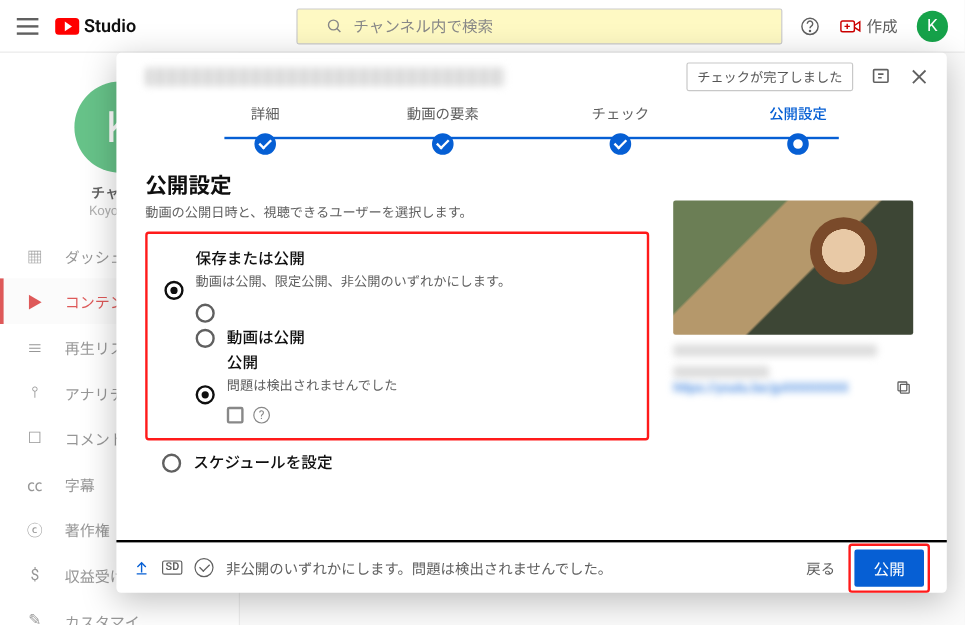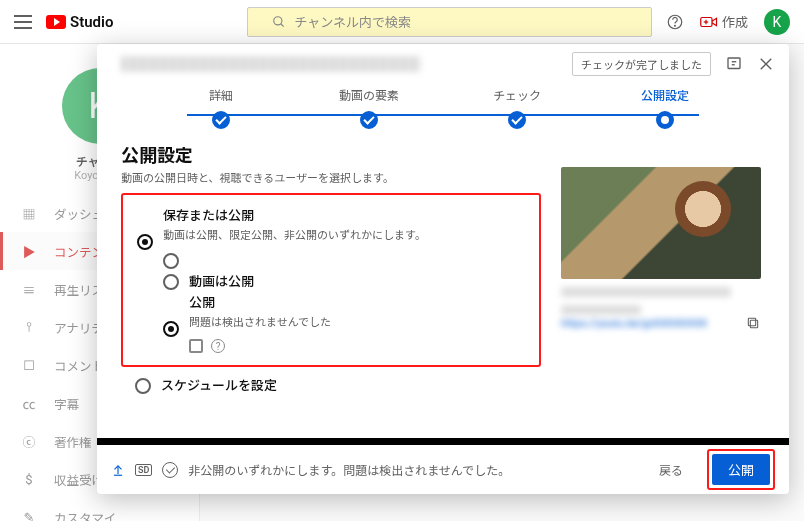--- a/index.html
+++ b/index.html
@@ -79,21 +79,21 @@
 .body-right{ width:200px; padding-top:30px;}
 .thumb{width:200px;height:112px;background:linear-gradient(135deg,#6b7e55 30%,#b5986b 31%,#b5986b 55%,#3d4635 56%);border-radius:2px;position:relative;filter:blur(0.3px);}
 .thumb::after{content:"";position:absolute;right:30px;top:14px;width:56px;height:56px;border-radius:50%;background:radial-gradient(circle,#e8c9a6 45%,#7a4a2a 46%);}
 .blur-line{height:10px;background:#ddd;filter:blur(3px);border-radius:3px;margin-top:8px;}
 .vlink-lbl{font-size:11px;color:#606060;margin-top:10px;}
 .vlink-row{display:flex;align-items:center;justify-content:space-between;gap:6px;}
 .vlink{font-size:11px;color:#065fd4;filter:blur(3px);}
 .copy-ic{color:#606060;}
 
 
-.modal-foot { height: 56px; border-top: 7px solid #000000; display: flex; align-items: center; padding: 0 14px; gap: 20px; font-size: 12px; color:#606060;}
+.modal-foot { height: 44px; border-top: 2px solid #000000; display: flex; align-items: center; padding: 0 14px; gap: 7px; font-size: 12px; color:#606060;}
 .modal-foot .foot-left{display:flex;align-items:center;gap:10px;}
 .foot-left .up-ic{color:#065fd4;}
 .sd-badge{border:1px solid #606060;border-radius:2px;font-size:9px;padding:0 2px;font-weight:600;}
 .check-ic{width:16px;height:16px;border:1.5px solid #606060;border-radius:50%;display:inline-flex;align-items:center;justify-content:center;}
 .check-ic::after{content:"";width:4px;height:7px;border-right:1.5px solid #606060;border-bottom:1.5px solid #606060;transform:rotate(45deg);margin-top:-2px;}
 .modal-foot .spacer{flex:1;}
 .back-btn{color:#606060;margin-right:4px;}
 .publish-wrap{border:2px solid #ff1a1a;border-radius:3px;padding:3px;}
 .publish-btn{background:#065fd4;color:#fff;padding:6px 16px;border:none;border-radius:2px;font-size:13px;}
 </style>

